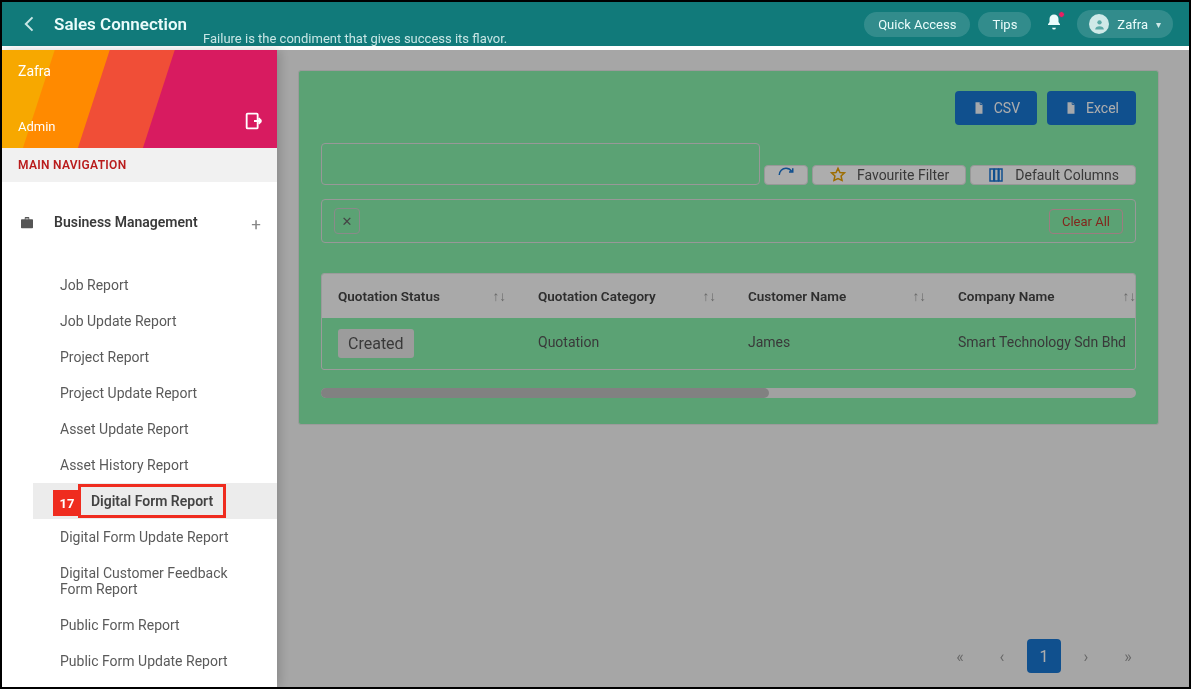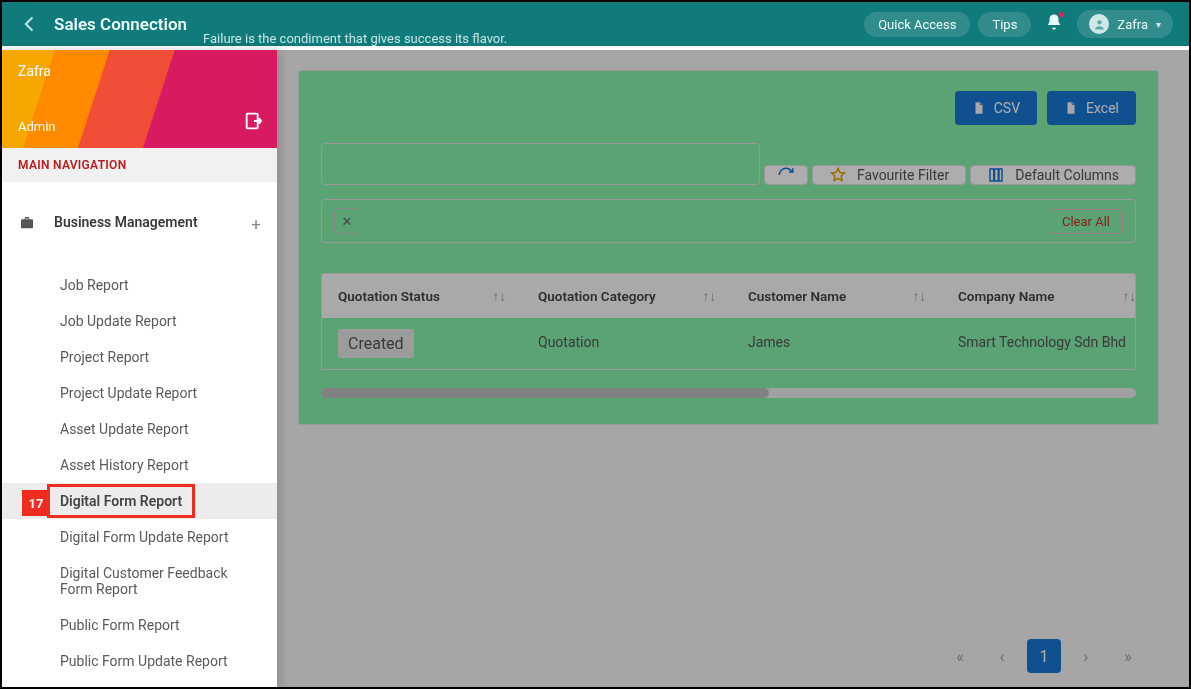--- a/index.html
+++ b/index.html
@@ -232,21 +232,21 @@
     </div>
 
 
     <div class="subitem">Job Report</div>
     <div class="subitem">Job Update Report</div>
     <div class="subitem">Project Report</div>
     <div class="subitem">Project Update Report</div>
     <div class="subitem">Asset Update Report</div>
     <div class="subitem">Asset History Report</div>
 
-    <div class="subitem active" style="position:relative;">
+    <div class="subitem active" style="position:relative;margin-left:31px;">
       <span class="step-badge">17</span>
       <span class="highlight">Digital Form Report</span>
     </div>
 
     <div class="subitem">Digital Form Update Report</div>
     <div class="subitem" style="padding-right:40px;">Digital Customer Feedback Form Report</div>
     <div class="subitem">Public Form Report</div>
     <div class="subitem">Public Form Update Report</div>
   </div>
 </div>

